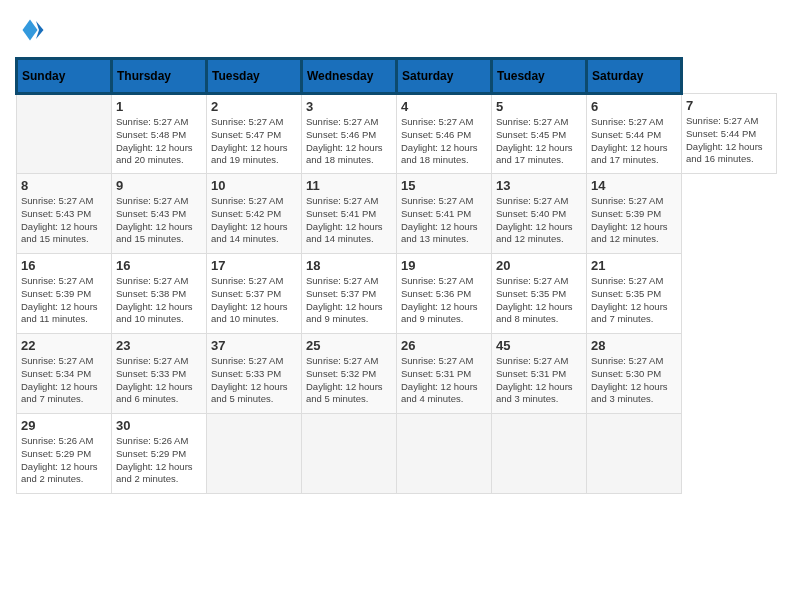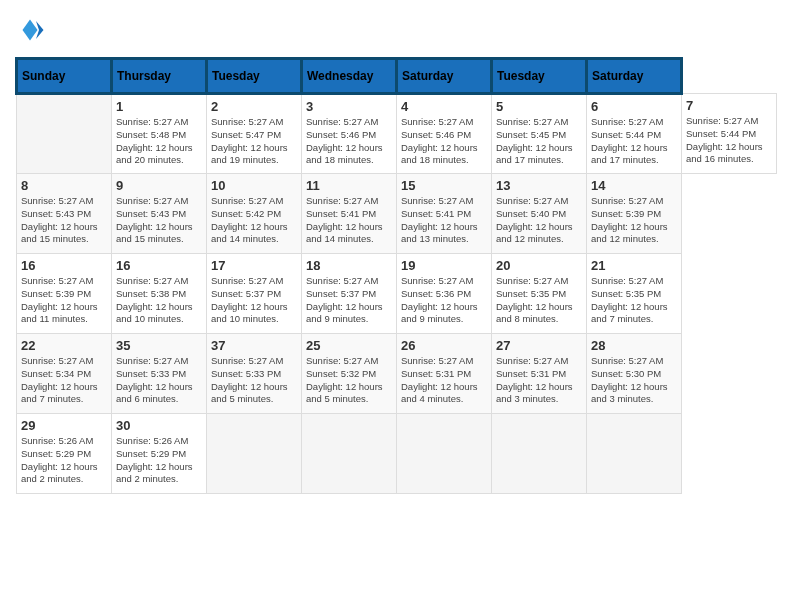--- a/index.html
+++ b/index.html
@@ -215,37 +215,37 @@
             <span class="day-num">21</span>
             <div class="day-info">Sunrise: 5:27 AM<br>Sunset: 5:35 PM<br>Daylight: 12 hours and 7 minutes.</div>
           </td>
         </tr>
         <tr>
           <td>
             <span class="day-num">22</span>
             <div class="day-info">Sunrise: 5:27 AM<br>Sunset: 5:34 PM<br>Daylight: 12 hours and 7 minutes.</div>
           </td>
           <td>
-            <span class="day-num">35</span>
+            <span class="day-num">23</span>
             <div class="day-info">Sunrise: 5:27 AM<br>Sunset: 5:33 PM<br>Daylight: 12 hours and 6 minutes.</div>
           </td>
           <td>
             <span class="day-num">37</span>
             <div class="day-info">Sunrise: 5:27 AM<br>Sunset: 5:33 PM<br>Daylight: 12 hours and 5 minutes.</div>
           </td>
           <td>
             <span class="day-num">25</span>
             <div class="day-info">Sunrise: 5:27 AM<br>Sunset: 5:32 PM<br>Daylight: 12 hours and 5 minutes.</div>
           </td>
           <td>
             <span class="day-num">26</span>
             <div class="day-info">Sunrise: 5:27 AM<br>Sunset: 5:31 PM<br>Daylight: 12 hours and 4 minutes.</div>
           </td>
           <td>
-            <span class="day-num">27</span>
+            <span class="day-num">45</span>
             <div class="day-info">Sunrise: 5:27 AM<br>Sunset: 5:31 PM<br>Daylight: 12 hours and 3 minutes.</div>
           </td>
           <td>
             <span class="day-num">28</span>
             <div class="day-info">Sunrise: 5:27 AM<br>Sunset: 5:30 PM<br>Daylight: 12 hours and 3 minutes.</div>
           </td>
         </tr>
         <tr>
           <td>
             <span class="day-num">29</span>

